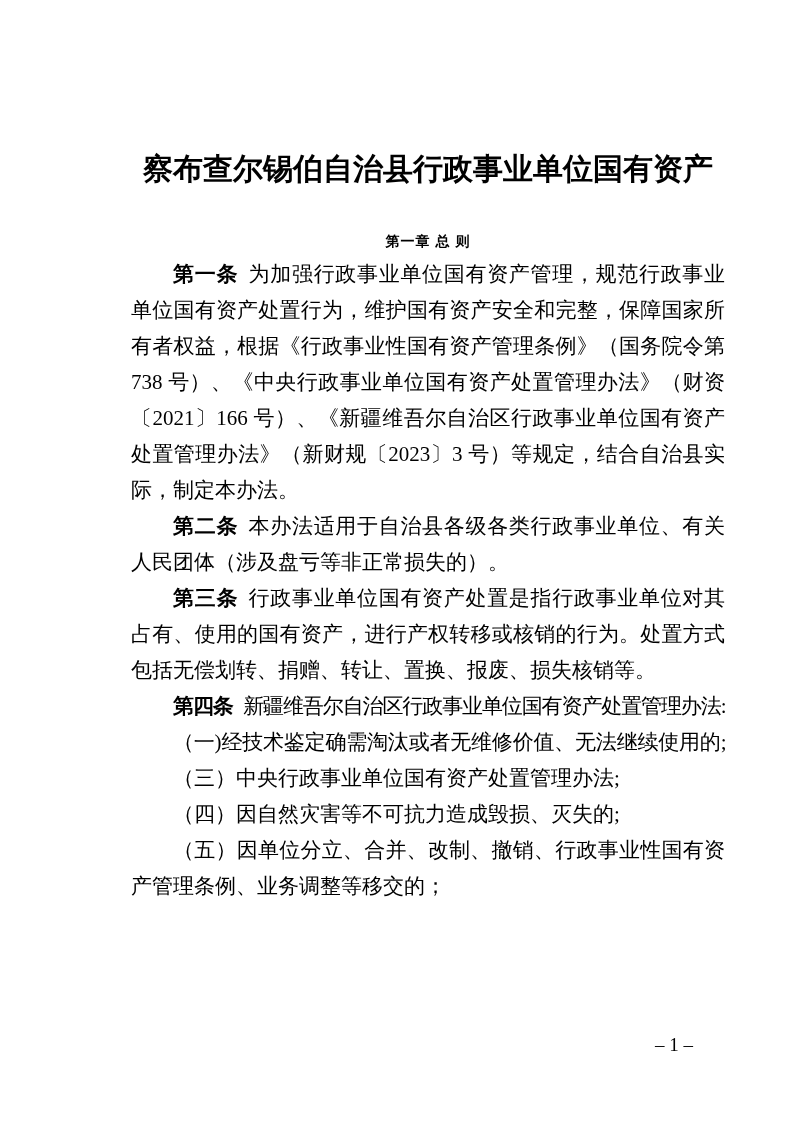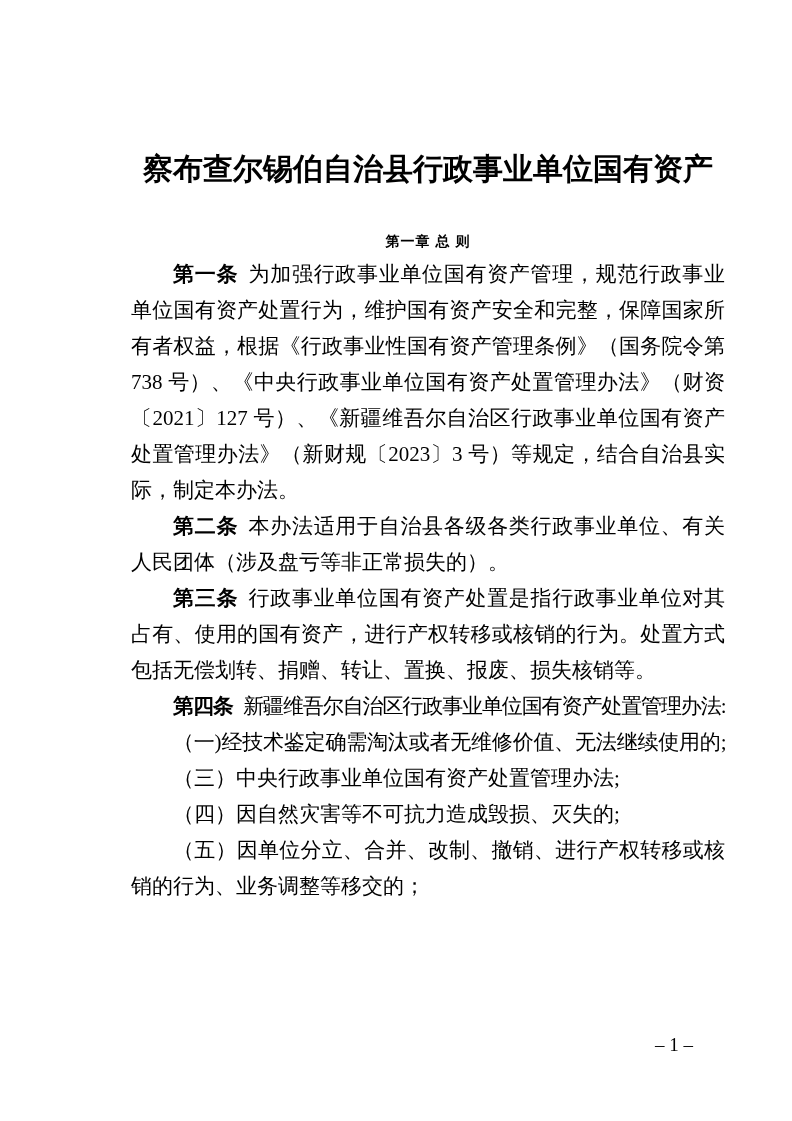--- a/index.html
+++ b/index.html
@@ -77,30 +77,30 @@
   <div class="content">
 
     <h1 class="doc-title">
       <span class="title-line">察布查尔锡伯自治县行政事业单位国有资产</span>
     </h1>
 
     <h2 class="chapter">第一章 总 则</h2>
 
     <div class="body-text">
 
-      <p class="para"><b class="lead">第一条</b><span>为加强行政事业单位国有资产管理，规范行政事业单位国有资产处置行为，维护国有资产安全和完整，保障国家所有者权益，根据《行政事业性国有资产管理条例》（国务院令第738 号）、《中央行政事业单位国有资产处置管理办法》（财资〔2021〕127 号）、《新疆维吾尔自治区行政事业单位国有资产处置管理办法》（新财规〔2023〕3 号）等规定，结合自治县实际，制定本办法。</span></p>
+      <p class="para"><b class="lead">第一条</b><span>为加强行政事业单位国有资产管理，规范行政事业单位国有资产处置行为，维护国有资产安全和完整，保障国家所有者权益，根据《行政事业性国有资产管理条例》（国务院令第738 号）、《中央行政事业单位国有资产处置管理办法》（财资〔2021〕166 号）、《新疆维吾尔自治区行政事业单位国有资产处置管理办法》（新财规〔2023〕3 号）等规定，结合自治县实际，制定本办法。</span></p>
 
       <p class="para"><b class="lead">第二条</b><span>本办法适用于自治县各级各类行政事业单位、有关人民团体（涉及盘亏等非正常损失的）。</span></p>
 
       <p class="para"><b class="lead">第三条</b><span>行政事业单位国有资产处置是指行政事业单位对其占有、使用的国有资产，进行产权转移或核销的行为。处置方式包括无偿划转、捐赠、转让、置换、报废、损失核销等。</span></p>
 
       <p class="para one-line"><b class="lead">第四条</b><span>新疆维吾尔自治区行政事业单位国有资产处置管理办法:</span></p>
 
       <p class="para one-line">（一)经技术鉴定确需淘汰或者无维修价值、无法继续使用的;</p>
       <p class="para">（三）中央行政事业单位国有资产处置管理办法;</p>
       <p class="para">（四）因自然灾害等不可抗力造成毁损、灭失的;</p>
-      <p class="para">（五）因单位分立、合并、改制、撤销、进行产权转移或核销的行为、业务调整等移交的；</p>
+      <p class="para">（五）因单位分立、合并、改制、撤销、行政事业性国有资产管理条例、业务调整等移交的；</p>
 
     </div>
   </div>
 
   <div class="footer">– 1 –</div>
 </div>
 
 </body></html>

